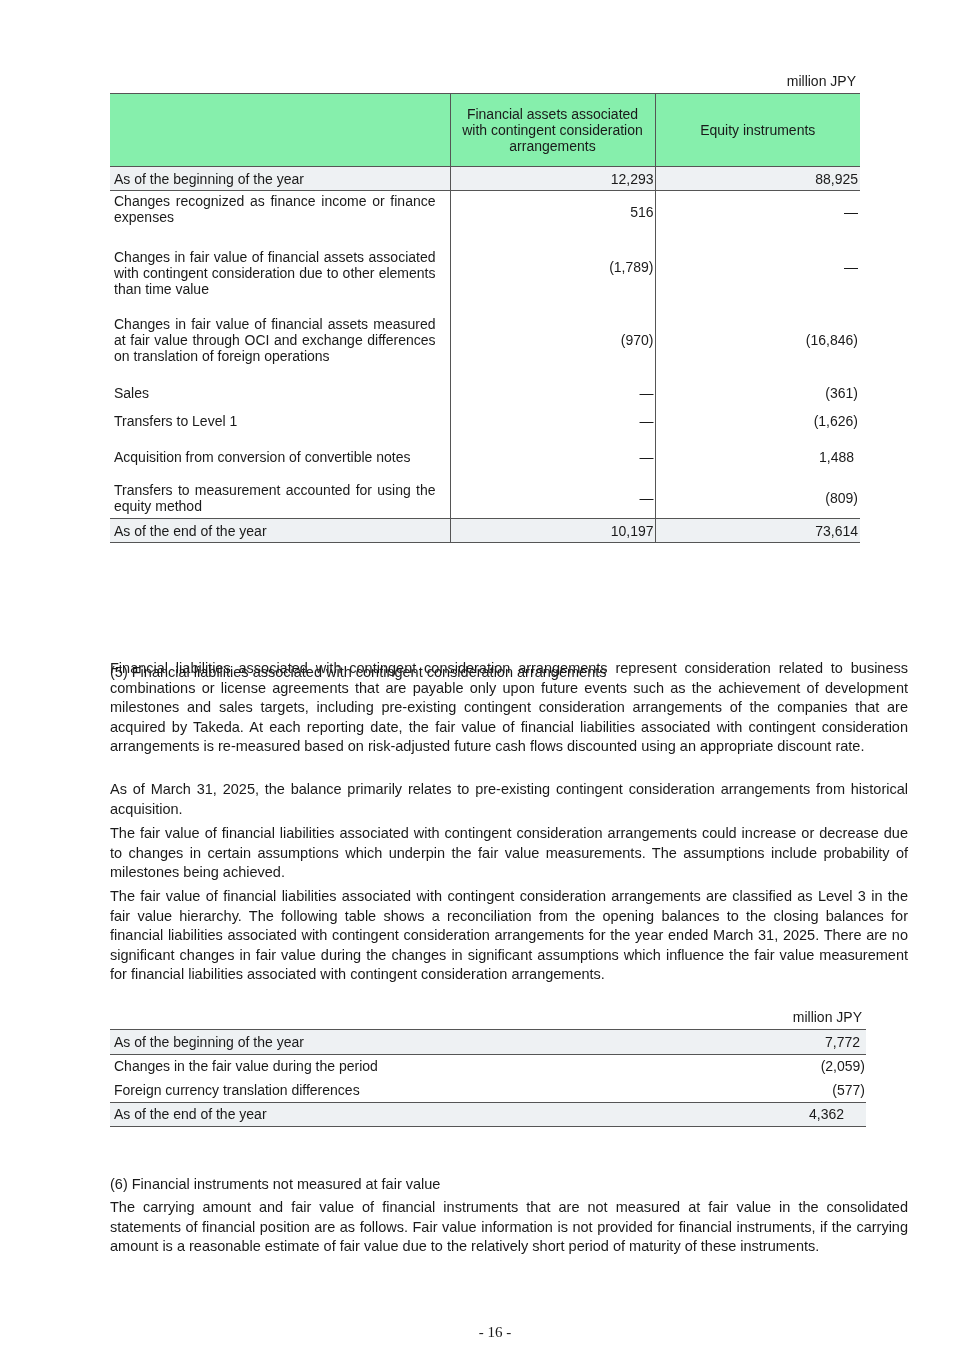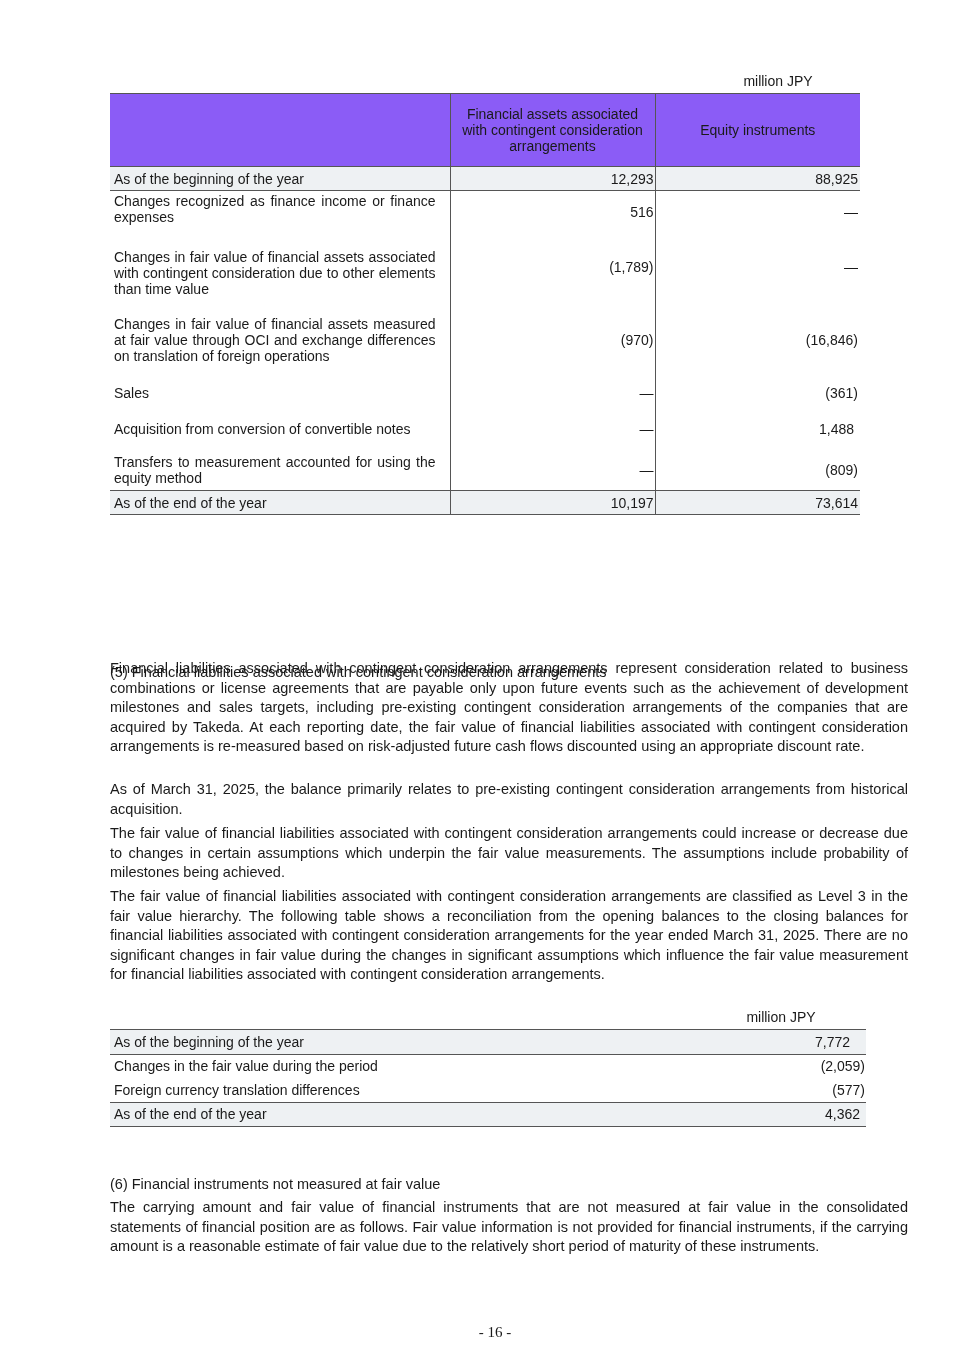--- a/index.html
+++ b/index.html
@@ -1,30 +1,30 @@
 <!DOCTYPE html>
 <html><head>
   <meta charset="utf-8">
   <style>
     html, body { margin: 0; padding: 0; background: #ffffff; }
     body {
       width: 966px; height: 1365px; position: relative; overflow: hidden;
       font-family: "Liberation Sans", "DejaVu Sans", sans-serif;
       color: #1a1a1a; font-size: 14px;
     }
-    .unit { position: absolute; text-align: center; font-size: 14px; }
+    .unit { position: absolute; text-align: right; font-size: 14px; }
     table { border-collapse: collapse; position: absolute; font-size: 14px; }
     td, th { padding: 0 4px; vertical-align: middle; font-weight: normal; }
     
     #t1 { left: 110px; top: 93px; width: 750px; }
     #t1 col.c1 { width: 340px; }
     #t1 col.c2 { width: 205px; }
     #t1 col.c3 { width: 205px; }
     #t1 thead th {
-      background: #8b5cf6; border-top: 1px solid #555; border-bottom: 1px solid #555;
+      background: #86efac; border-top: 1px solid #555; border-bottom: 1px solid #555;
       text-align: center; line-height: 16px; height: 72px;
     }
     #t1 thead th.empty { border-right: 1px solid #555; }
     #t1 thead th.h2 { border-right: 1px solid #555; }
     #t1 td.lbl { text-align: justify; text-align-last: left; line-height: 16px; padding-right: 14px; }
     #t1 td.v1 { text-align: right; border-left: 1px solid #555; border-right: 1px solid #555; padding-right: 1px; }
     #t1 td.v2 { text-align: right; padding-right: 2px; }
     #t1 tr.shade td { background: #eef1f3; height: 23px; }
     #t1 tr.first td { border-bottom: 1px solid #555; }
     #t1 tr.last td { border-top: 1px solid #555; border-bottom: 1px solid #555; }
@@ -82,20 +82,25 @@
     <tr style="height:78px;">
       <td class="lbl">Changes in fair value of financial assets measured at fair value through OCI and exchange differences on translation of foreign operations</td>
       <td class="v1">(970)</td>
       <td class="v2">(16,846)</td>
     </tr>
     <tr style="height:28px;">
       <td class="lbl">Sales</td>
       <td class="v1">—</td>
       <td class="v2">(361)</td>
     </tr>
+    <tr style="height:28px;">
+      <td class="lbl">Transfers to Level 1</td>
+      <td class="v1">—</td>
+      <td class="v2">(1,626)</td>
+    </tr>
     <tr style="height:44px;">
       <td class="lbl">Acquisition from conversion of convertible notes</td>
       <td class="v1">—</td>
       <td class="v2" style="padding-right:6px;">1,488</td>
     </tr>
     <tr style="height:40px;">
       <td class="lbl">Transfers to measurement accounted for using the equity method</td>
       <td class="v1">—</td>
       <td class="v2">(809)</td>
     </tr>
@@ -111,33 +116,33 @@
 <p class="para" style="top:659px;">Financial liabilities associated with contingent consideration arrangements represent consideration related to business combinations or license agreements that are payable only upon future events such as the achievement of development milestones and sales targets, including pre-existing contingent consideration arrangements of the companies that are acquired by Takeda. At each reporting date, the fair value of financial liabilities associated with contingent consideration arrangements is re-measured based on risk-adjusted future cash flows discounted using an appropriate discount rate.</p>
 <p class="para" style="top:780px;">As of March 31, 2025, the balance primarily relates to pre-existing contingent consideration arrangements from historical acquisition.</p>
 <p class="para" style="top:824px;">The fair value of financial liabilities associated with contingent consideration arrangements could increase or decrease due to changes in certain assumptions which underpin the fair value measurements. The assumptions include probability of milestones being achieved.</p>
 <p class="para" style="top:887px;">The fair value of financial liabilities associated with contingent consideration arrangements are classified as Level 3 in the fair value hierarchy. The following table shows a reconciliation from the opening balances to the closing balances for financial liabilities associated with contingent consideration arrangements for the year ended March 31, 2025.  There are no significant changes in fair value during the changes in significant assumptions which influence the fair value measurement for financial liabilities associated with contingent consideration arrangements.</p>
 
 <div class="unit" style="left:700px; top:1009px; width:162px;">million JPY</div>
 <table id="t2">
   <tbody>
     <tr class="shade b-top b-bot">
       <td>As of the beginning of the year</td>
-      <td class="v" style="padding-right:16px;">7,772</td>
+      <td class="v" style="padding-right:6px;">7,772</td>
     </tr>
     <tr>
       <td>Changes in the fair value during the period</td>
       <td class="v" style="padding-right:1px;">(2,059)</td>
     </tr>
     <tr class="b-bot">
       <td>Foreign currency translation differences</td>
       <td class="v" style="padding-right:1px;">(577)</td>
     </tr>
     <tr class="shade b-bot">
       <td>As of the end of the year</td>
-      <td class="v" style="padding-right:6px;">4,362</td>
+      <td class="v" style="padding-right:22px;">4,362</td>
     </tr>
   </tbody>
 </table>
 
 <div class="sec-title" style="top:1176px;">(6) Financial instruments not measured at fair value</div>
 <p class="para" style="top:1198px;">The carrying amount and fair value of financial instruments that are not measured at fair value in the consolidated statements of financial position are as follows. Fair value information is not provided for financial instruments, if the carrying amount is a reasonable estimate of fair value due to the relatively short period of maturity of these instruments.</p>
 
 <div class="page-num">- 16 -</div>
 
 </body></html>

